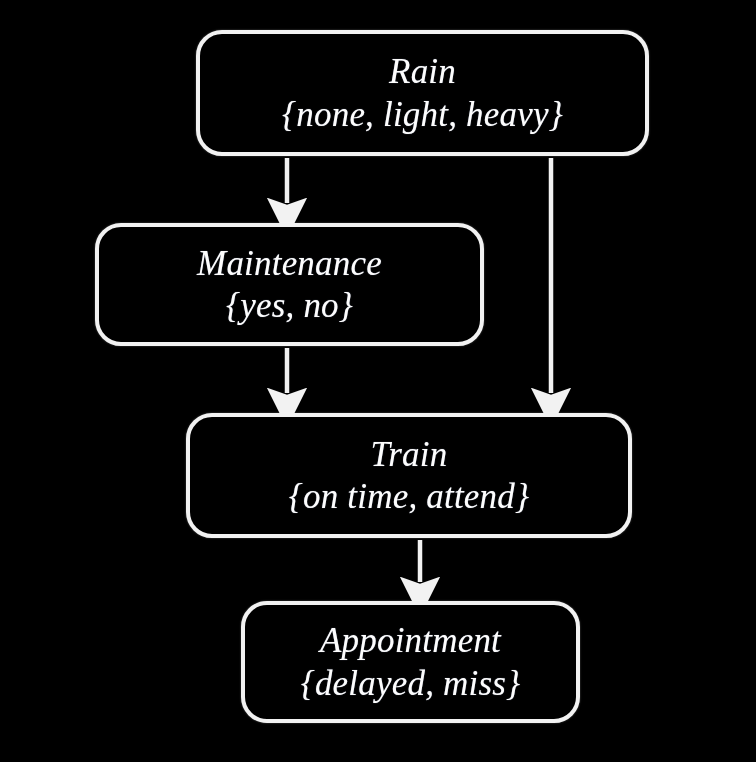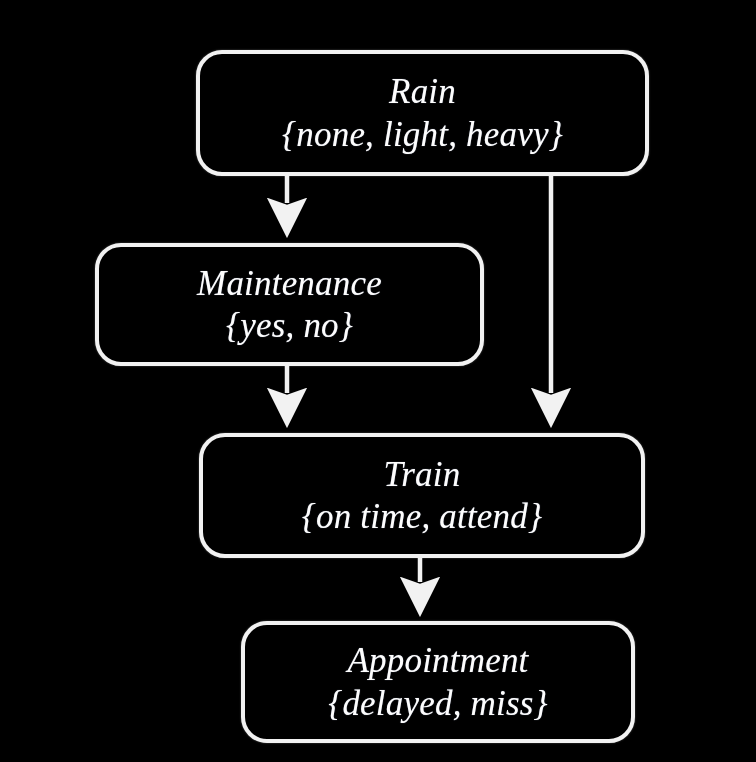--- a/index.html
+++ b/index.html
@@ -37,39 +37,38 @@
     display: flex;
     flex-direction: column;
     align-items: center;
     justify-content: center;
     color: #fdfdfd;
     font-style: italic;
     text-align: center;
     line-height: 1.18;
     letter-spacing: 0.2px;
     box-shadow: 0 0 2px rgba(255,255,255,0.35);
-    margin-top: 20px;
   }
   .node-title {
     font-size: 35px;
     white-space: nowrap;
     text-shadow: 0 0 1px rgba(200,215,255,0.55);
   }
   .node-states {
     font-size: 35px;
     white-space: nowrap;
     margin-top: 1px;
     text-shadow: 0 0 1px rgba(200,215,255,0.55);
   }
 
   
   #node-rain        { left: 196px; top: 30px;  width: 453px; height: 126px; }
   #node-maintenance { left: 95px;  top: 223px; width: 389px; height: 123px; text-align: right; }
-  #node-train       { left: 199px; top: 413px; width: 446px; height: 125px; }
-  #node-appointment { left: 241px; top: 601px; width: 394px; height: 122px; }
+  #node-train       { left: 186px; top: 413px; width: 446px; height: 125px; }
+  #node-appointment { left: 241px; top: 601px; width: 339px; height: 122px; }
 </style>
 </head>
 <body>
 
 <div id="diagram-canvas">
 
   <svg class="edge-layer" viewBox="0 0 756 762" width="756" height="762" xmlns="http://www.w3.org/2000/svg">
     <defs>
       <marker id="arrowhead" markerWidth="9" markerHeight="9" refX="1.2" refY="4.5" orient="auto" markerUnits="strokeWidth">
         <path d="M 0 0 L 9 4.5 L 0 9 L 1.6 4.5 Z" fill="#f2f2f2"></path>

